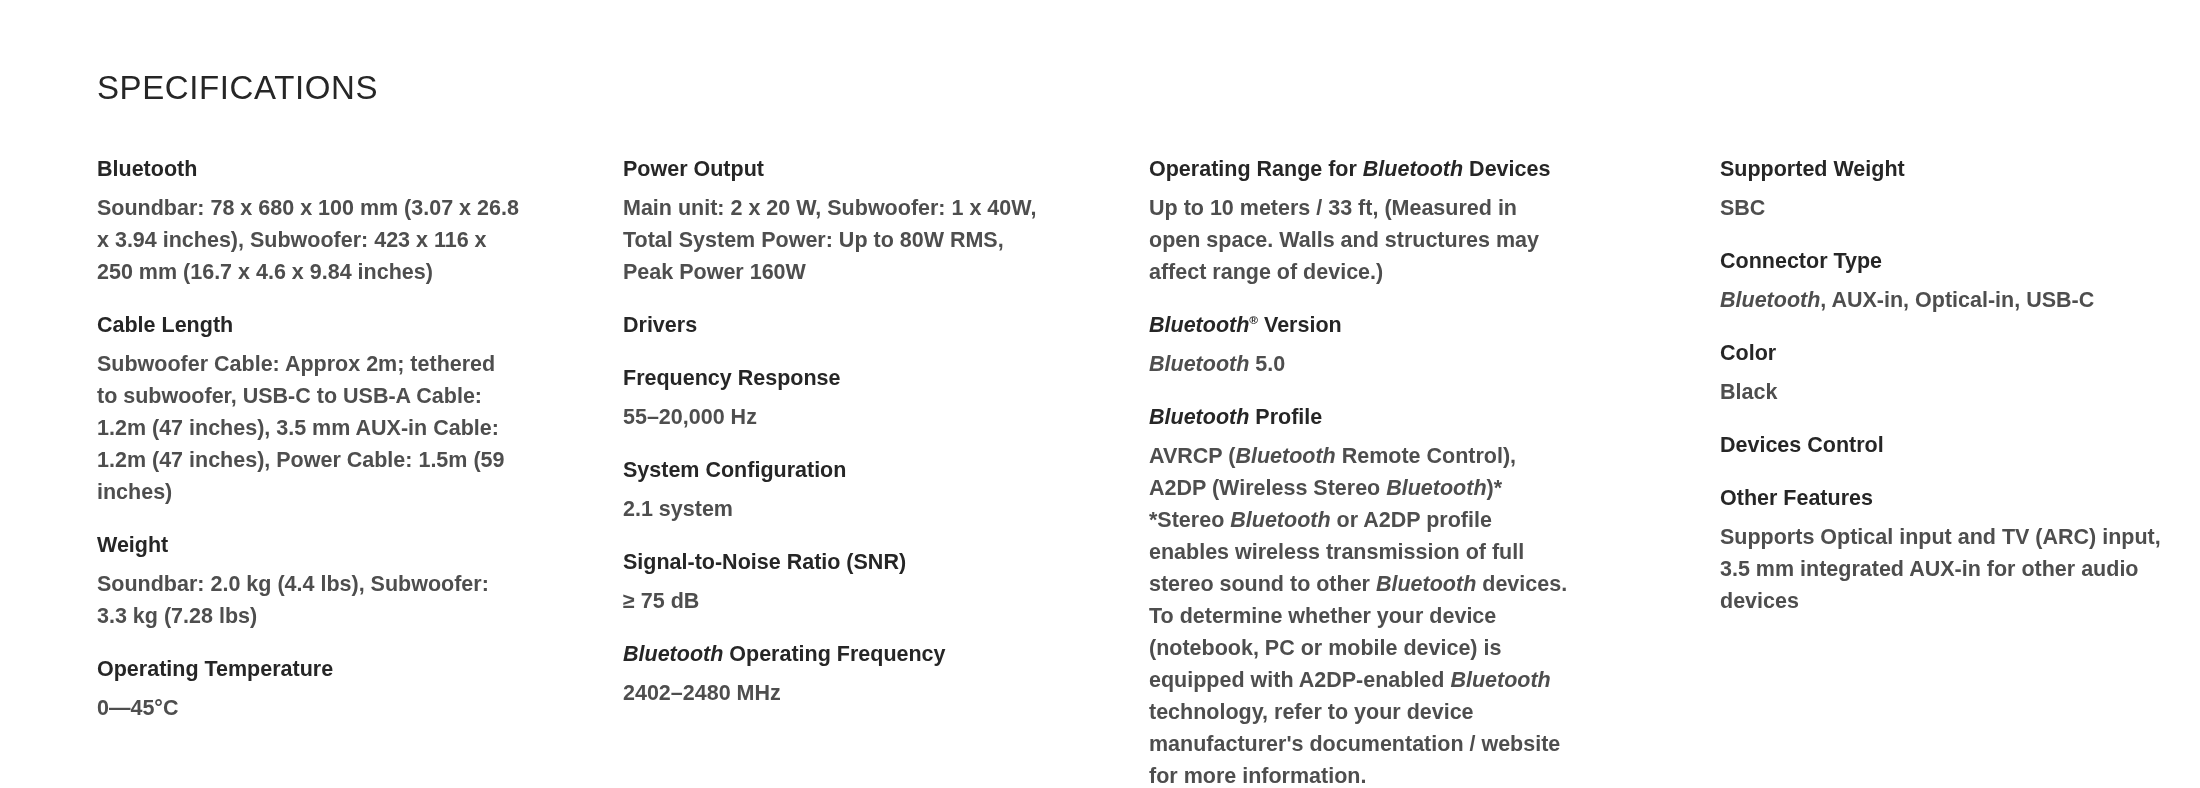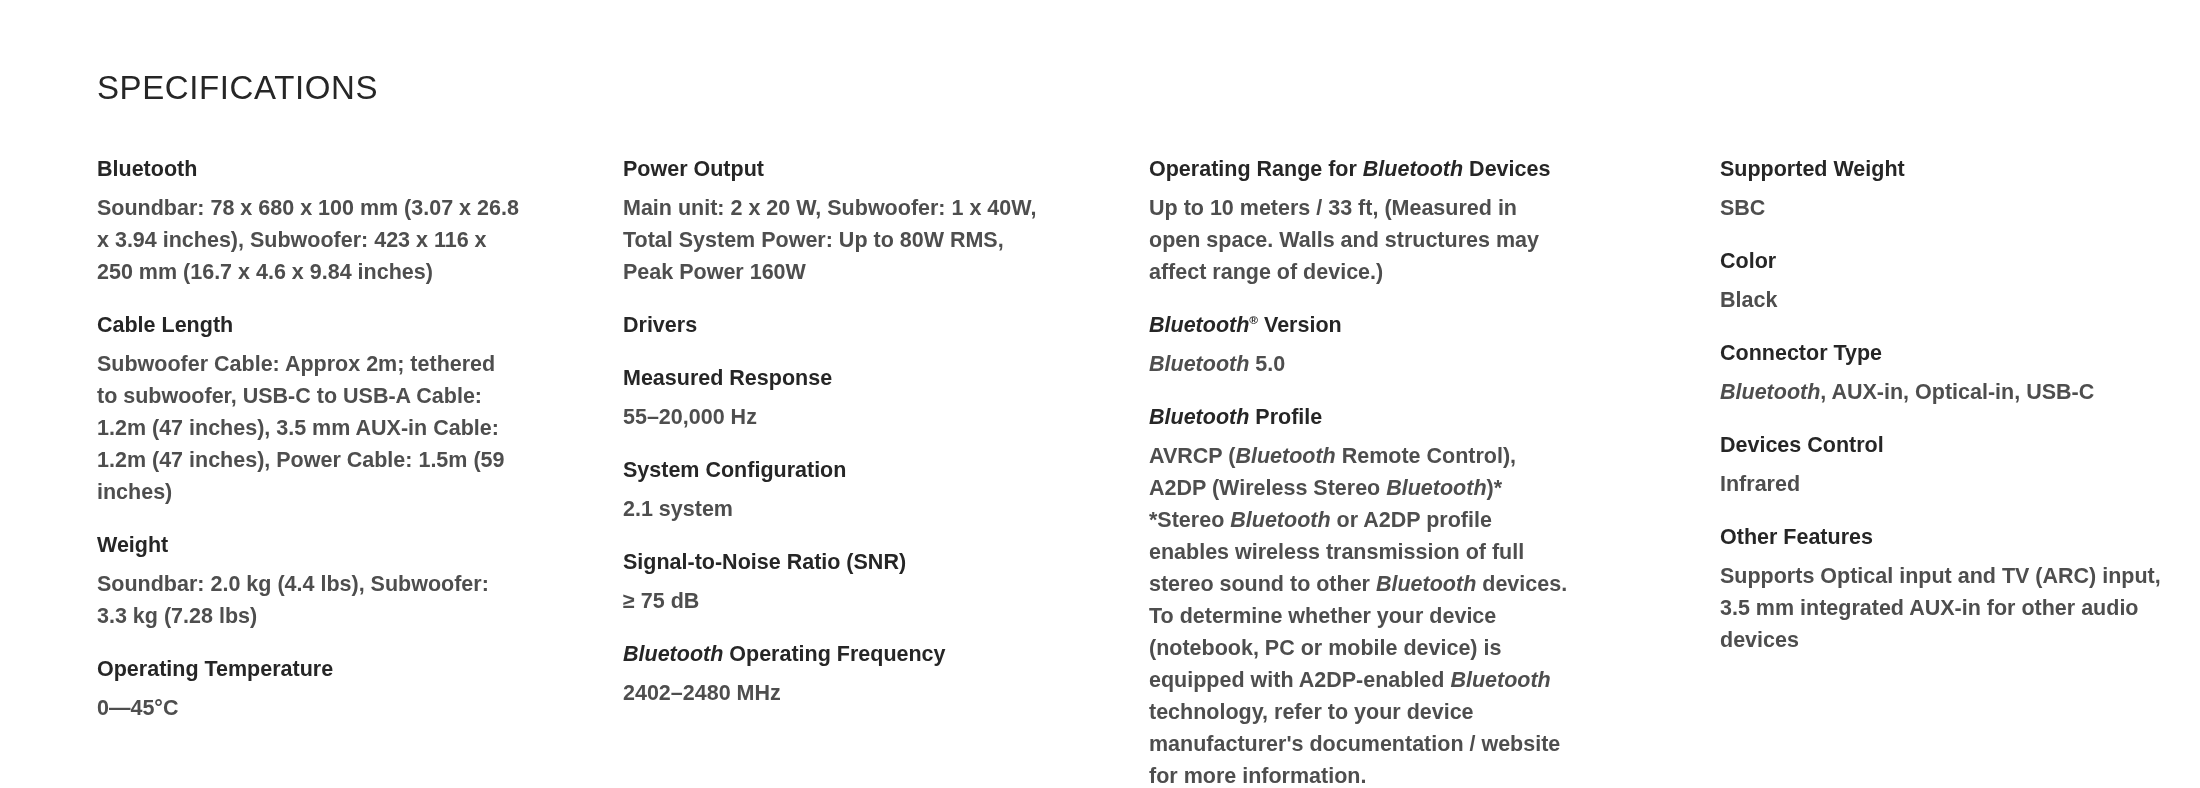--- a/index.html
+++ b/index.html
@@ -81,21 +81,21 @@
       </div>
       <div class="col">
         <section class="spec-section">
     <h3 class="spec-heading">Power Output</h3>
     <p class="spec-value">Main unit: 2 x 20 W, Subwoofer: 1 x 40W, Total System Power: Up to 80W RMS, Peak Power 160W</p>
   </section>
         <section class="spec-section">
     <h3 class="spec-heading">Drivers</h3>
   </section>
         <section class="spec-section">
-    <h3 class="spec-heading">Measured Response</h3>
+    <h3 class="spec-heading">Frequency Response</h3>
     <p class="spec-value">55–20,000 Hz</p>
   </section>
         <section class="spec-section">
     <h3 class="spec-heading">System Configuration</h3>
     <p class="spec-value">2.1 system</p>
   </section>
         <section class="spec-section">
     <h3 class="spec-heading">Signal-to-Noise Ratio (SNR)</h3>
     <p class="spec-value">≥ 75 dB</p>
   </section>
@@ -117,30 +117,29 @@
     <h3 class="spec-heading"><i>Bluetooth</i> Profile</h3>
     <p class="spec-value">AVRCP (<i>Bluetooth</i> Remote Control), A2DP (Wireless Stereo <i>Bluetooth</i>)*<br>*Stereo <i>Bluetooth</i> or A2DP profile enables wireless transmission of full stereo sound to other <i>Bluetooth</i> devices. To determine whether your device (notebook, PC or mobile device) is equipped with A2DP-enabled <i>Bluetooth</i> technology, refer to your device manufacturer's documentation / website for more information.</p>
   </section>
       </div>
       <div class="col">
         <section class="spec-section">
     <h3 class="spec-heading">Supported Weight</h3>
     <p class="spec-value">SBC</p>
   </section>
         <section class="spec-section">
+    <h3 class="spec-heading">Connector Type</h3>
+    <p class="spec-value"><i>Bluetooth</i>, AUX-in, Optical-in, USB-C</p>
+  </section>
+        <section class="spec-section">
     <h3 class="spec-heading">Color</h3>
     <p class="spec-value">Black</p>
   </section>
         <section class="spec-section">
-    <h3 class="spec-heading">Connector Type</h3>
-    <p class="spec-value"><i>Bluetooth</i>, AUX-in, Optical-in, USB-C</p>
-  </section>
-        <section class="spec-section">
     <h3 class="spec-heading">Devices Control</h3>
-    <p class="spec-value">Infrared</p>
   </section>
         <section class="spec-section">
     <h3 class="spec-heading">Other Features</h3>
     <p class="spec-value">Supports Optical input and TV (ARC) input, 3.5 mm integrated AUX-in for other audio devices</p>
   </section>
       </div>
     </div>
 </div>
 
 </body></html>

